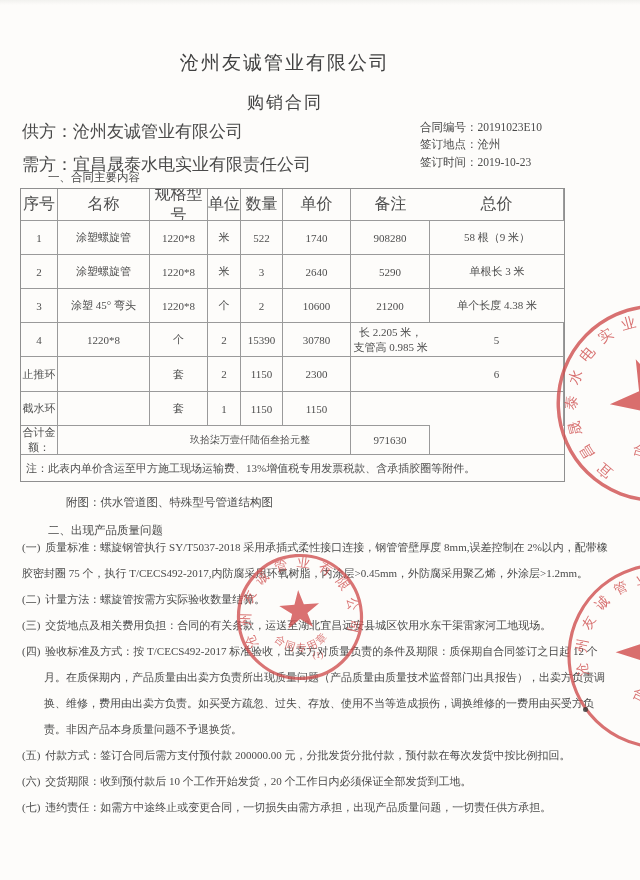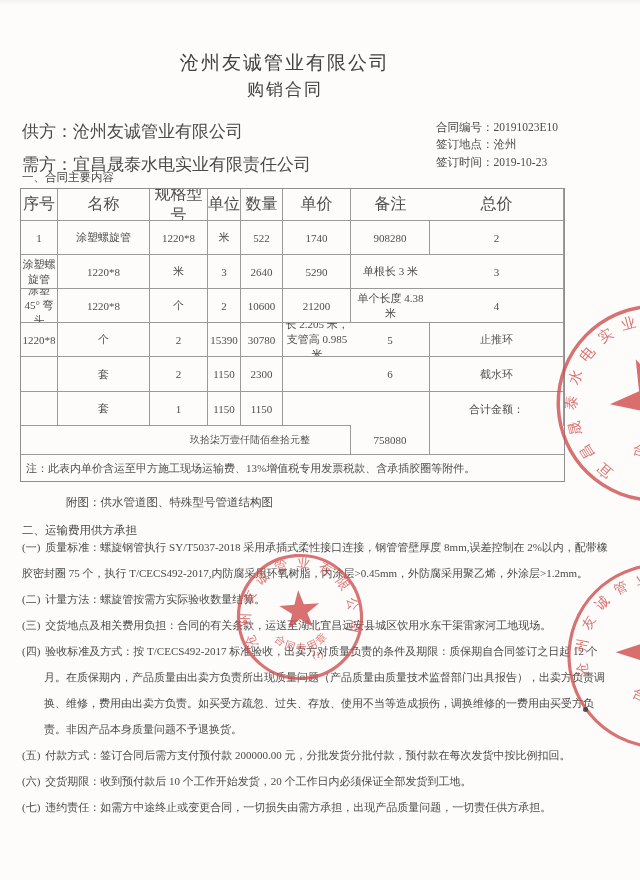--- a/index.html
+++ b/index.html
@@ -9,28 +9,28 @@
     background:#fdfcfa;
     font-family:"Liberation Serif","DejaVu Serif",serif;
     color:#4a4a4a;
   }
   .abs { position:absolute; }
   .scan-edge-top { top:0; left:0; right:0; height:5px;
     background:linear-gradient(#efefec,#fdfcfa); opacity:.8; }
 
   .title { top:50px; left:0; width:570px; text-align:center;
     font-size:19px; letter-spacing:2px; color:#414141; }
-  .subtitle { top:78px; left:0; width:570px; text-align:center;
+  .subtitle { top:91px; left:0; width:570px; text-align:center;
     font-size:17px; letter-spacing:2px; color:#414141; }
 
   .meta-line { font-size:17px; white-space:nowrap; }
   .meta-supplier { top:120px; left:22px; }
   .meta-buyer { top:153px; left:22px; }
-  .meta-right { top:119px; left:436px; line-height:17.4px; font-size:11.5px;font-family:Liberation Serif, serif; }
-  .sec-heading { font-size:11.5px; color:#474747; }
+  .meta-right { top:119px; left:420px; line-height:17.4px; font-size:11.5px;font-family:Liberation Serif, serif; }
+  .sec-heading { font-size:11.5px; color:#474747;margin-left:26px; }
   .sec1 { top:170px; left:22px; }
 
   .table-wrap { top:188px; left:20px; width:545px;
     border:1.3px solid #8f8f8f; background:transparent; }
   .grid { display:grid;
     grid-template-columns:37px 92px 58px 33px 42px 68px 79px auto;
     grid-template-rows:32px 34px 34px 34px 34px 35px 34px 28px; }
   .c { border-right:1px solid #9a9a9a; border-bottom:1px solid #9a9a9a;
     display:flex; align-items:center; justify-content:center;
     font-size:11px; color:#4e4e4e; text-align:center; overflow:hidden; }
@@ -85,20 +85,21 @@
     <div class="c hd lastcol">备注</div>
     <div class="c hd">总价</div>
 
     <div class="c">1</div>
     <div class="c">涂塑螺旋管</div>
     <div class="c">1220*8</div>
     <div class="c">米</div>
     <div class="c">522</div>
     <div class="c">1740</div>
     <div class="c">908280</div>
+    <div class="c lastcol">58 根（9 米）</div>
 
     <div class="c">2</div>
     <div class="c">涂塑螺旋管</div>
     <div class="c">1220*8</div>
     <div class="c">米</div>
     <div class="c">3</div>
     <div class="c">2640</div>
     <div class="c">5290</div>
     <div class="c lastcol">单根长 3 米</div>
 
@@ -134,28 +135,28 @@
     <div class="c"></div>
     <div class="c">套</div>
     <div class="c">1</div>
     <div class="c">1150</div>
     <div class="c">1150</div>
     <div class="c lastcol"></div>
 
     <div class="c lastrow"></div>
     <div class="c lastrow">合计金额：</div>
     <div class="c lastrow span4" style="font-size:10px;">玖拾柒万壹仟陆佰叁拾元整</div>
-    <div class="c lastrow">758080</div>
+    <div class="c lastrow">971630</div>
     <div class="c lastrow lastcol"></div>
   </div>
   <div class="note-row">注：此表内单价含运至甲方施工现场运输费、13%增值税专用发票税款、含承插胶圈等附件。</div>
 </div>
 
 <div class="abs attachment">附图：供水管道图、特殊型号管道结构图</div>
-<div class="abs sec-heading sec2">二、运输费用供方承担</div>
+<div class="abs sec-heading sec2">二、出现产品质量问题</div>
 
 <div class="abs terms">
   <p><span class="lbl">(一)</span><span>质量标准：螺旋钢管执行 SY/T5037-2018 采用承插式柔性接口连接，钢管管壁厚度 8mm,误差控制在 2%以内，配带橡胶密封圈 75 个，执行 T/CECS492-2017,内防腐采用环氧树脂，内涂层&gt;0.45mm，外防腐采用聚乙烯，外涂层&gt;1.2mm。</span></p>
   <p><span class="lbl">(二)</span><span>计量方法：螺旋管按需方实际验收数量结算。</span></p>
   <p><span class="lbl">(三)</span><span>交货地点及相关费用负担：合同的有关条款，运送至湖北宜昌远安县城区饮用水东干渠雷家河工地现场。</span></p>
   <p class="hang"><span class="lbl">(四)</span><span>验收标准及方式：按 T/CECS492-2017 标准验收，出卖方对质量负责的条件及期限：质保期自合同签订之日起 12 个月。在质保期内，产品质量由出卖方负责所出现质量问题（产品质量由质量技术监督部门出具报告），出卖方负责调换、维修，费用由出卖方负责。如买受方疏忽、过失、存放、使用不当等造成损伤，调换维修的一费用由买受方负责。非因产品本身质量问题不予退换货。</span></p>
   <p><span class="lbl">(五)</span><span>付款方式：签订合同后需方支付预付款 200000.00 元，分批发货分批付款，预付款在每次发货中按比例扣回。</span></p>
   <p><span class="lbl">(六)</span><span>交货期限：收到预付款后 10 个工作开始发货，20 个工作日内必须保证全部发货到工地。</span></p>
   <p><span class="lbl">(七)</span><span>违约责任：如需方中途终止或变更合同，一切损失由需方承担，出现产品质量问题，一切责任供方承担。</span></p>
 </div>

